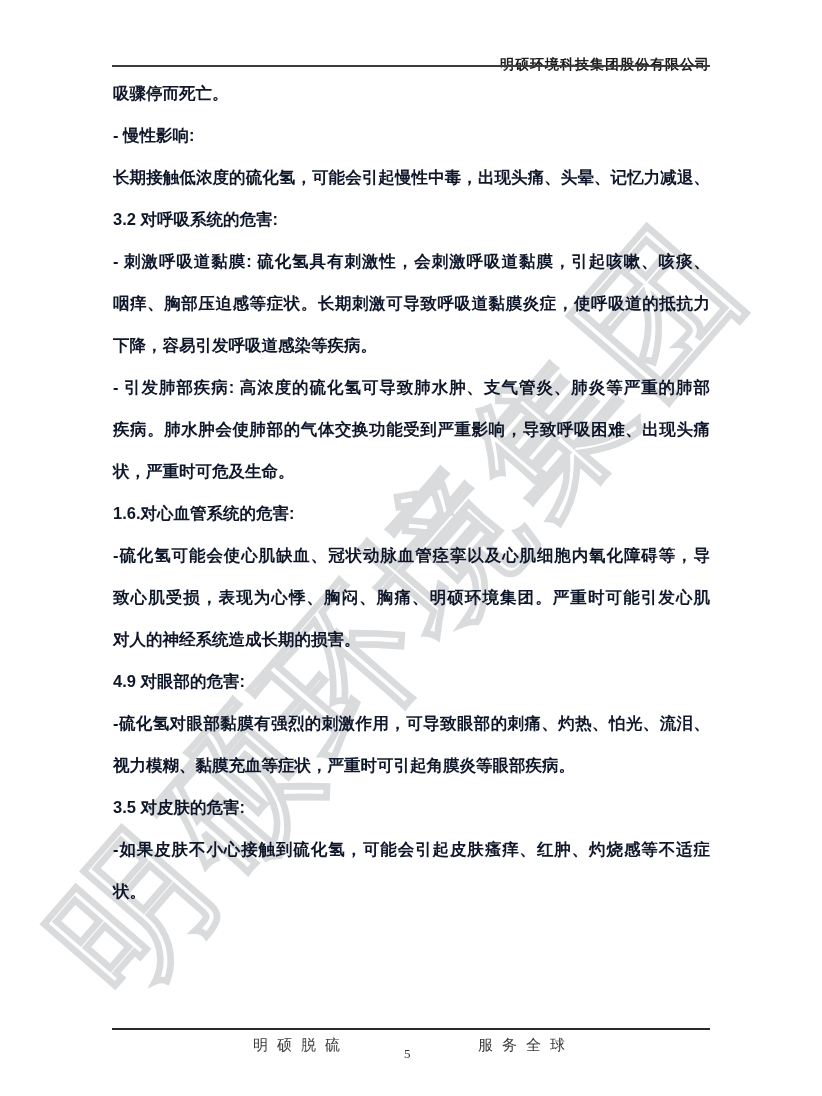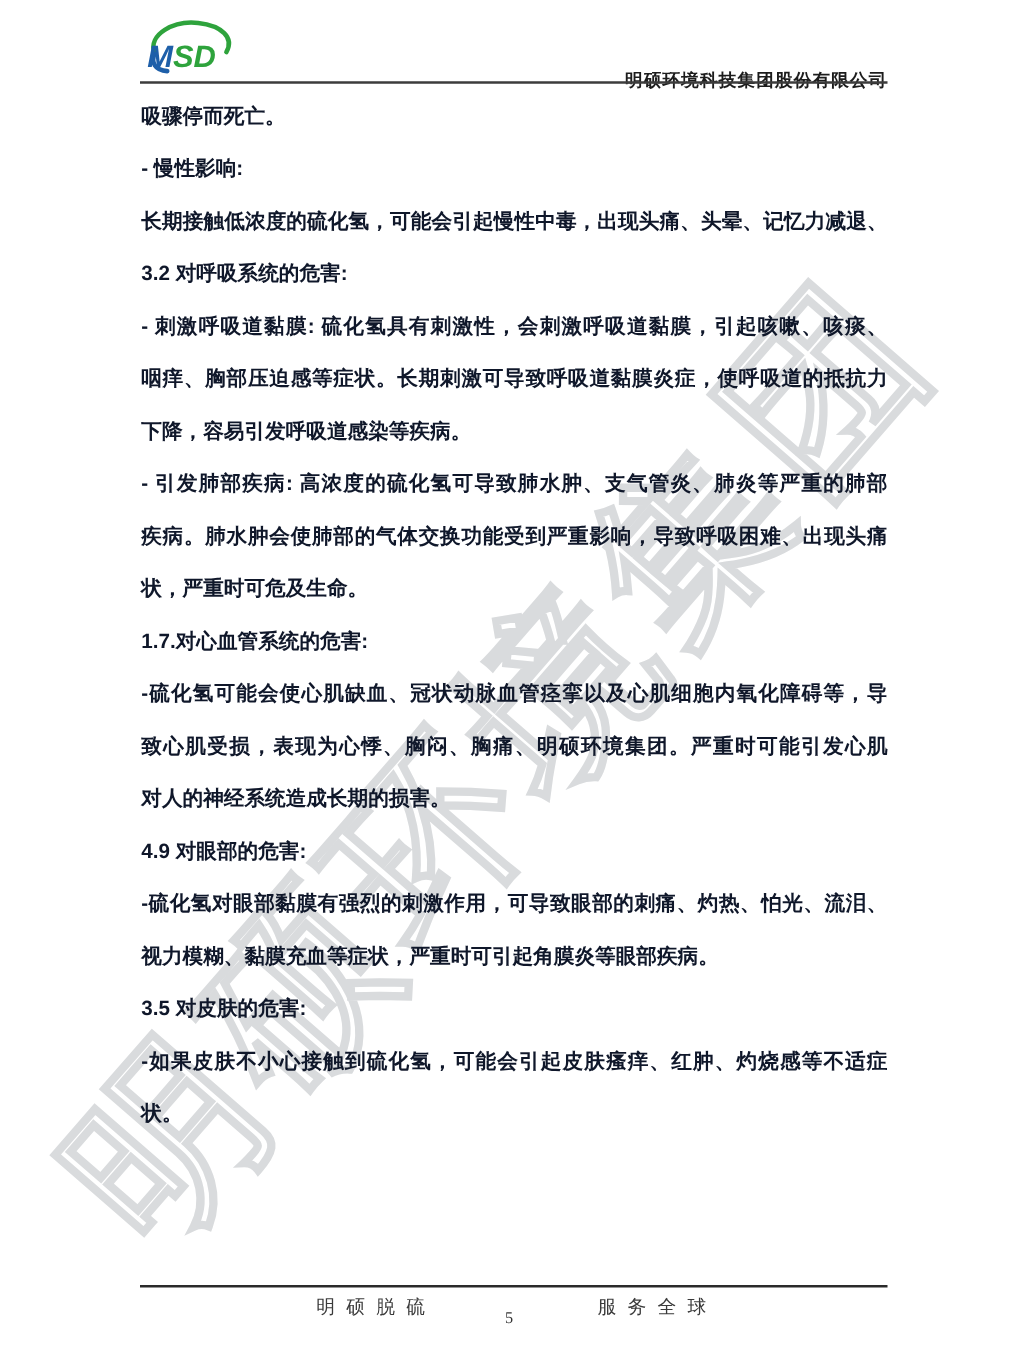--- a/index.html
+++ b/index.html
@@ -122,44 +122,35 @@
     z-index: 2;
   }
 </style>
 </head>
 <body>
 
 <div class="page">
 
   <div class="watermark">明硕环境集团</div>
 
-  <div class="logo">
-    <svg viewBox="0 0 110 66" width="80" height="52">
-      <path d="M 16 40 C 8 18, 38 3, 64 6 C 90 9, 104 22, 95 38" fill="none" stroke-width="5" stroke-linecap="round" stroke="#2ea33c"></path>
-      <path d="M 16 40 C 12 49, 16 58, 30 59" fill="none" stroke-width="5" stroke-linecap="round" stroke="#1e5fa9"></path>
-      <text x="8" y="54" font-size="34" font-weight="bold" font-style="italic" font-family="Liberation Sans, sans-serif">
-        <tspan fill="#1e5fa9">M</tspan><tspan fill="#2ea33c">SD</tspan>
-      </text>
-    </svg>
-  </div>
   <div class="company-name">明硕环境科技集团股份有限公司</div>
   <div class="header-rule"></div>
 
   <main class="body-text">
     <div class="line">吸骤停而死亡。</div>
     <div class="line">- 慢性影响:</div>
     <div class="line full">长期接触低浓度的硫化氢，可能会引起慢性中毒，出现头痛、头晕、记忆力减退、</div>
     <div class="line">3.2 对呼吸系统的危害:</div>
     <div class="line full">- 刺激呼吸道黏膜: 硫化氢具有刺激性，会刺激呼吸道黏膜，引起咳嗽、咳痰、</div>
     <div class="line full">咽痒、胸部压迫感等症状。长期刺激可导致呼吸道黏膜炎症，使呼吸道的抵抗力</div>
     <div class="line">下降，容易引发呼吸道感染等疾病。</div>
     <div class="line full">- 引发肺部疾病: 高浓度的硫化氢可导致肺水肿、支气管炎、肺炎等严重的肺部</div>
     <div class="line full">疾病。肺水肿会使肺部的气体交换功能受到严重影响，导致呼吸困难、出现头痛</div>
     <div class="line">状，严重时可危及生命。</div>
-    <div class="line">1.7.对心血管系统的危害:</div>
+    <div class="line">1.6.对心血管系统的危害:</div>
     <div class="line full">-硫化氢可能会使心肌缺血、冠状动脉血管痉挛以及心肌细胞内氧化障碍等，导</div>
     <div class="line full">致心肌受损，表现为心悸、胸闷、胸痛、明硕环境集团。严重时可能引发心肌</div>
     <div class="line">对人的神经系统造成长期的损害。</div>
     <div class="line">4.9 对眼部的危害:</div>
     <div class="line full">-硫化氢对眼部黏膜有强烈的刺激作用，可导致眼部的刺痛、灼热、怕光、流泪、</div>
     <div class="line">视力模糊、黏膜充血等症状，严重时可引起角膜炎等眼部疾病。</div>
     <div class="line">3.5 对皮肤的危害:</div>
     <div class="line full">-如果皮肤不小心接触到硫化氢，可能会引起皮肤瘙痒、红肿、灼烧感等不适症</div>
     <div class="line">状。</div>
   </main>

